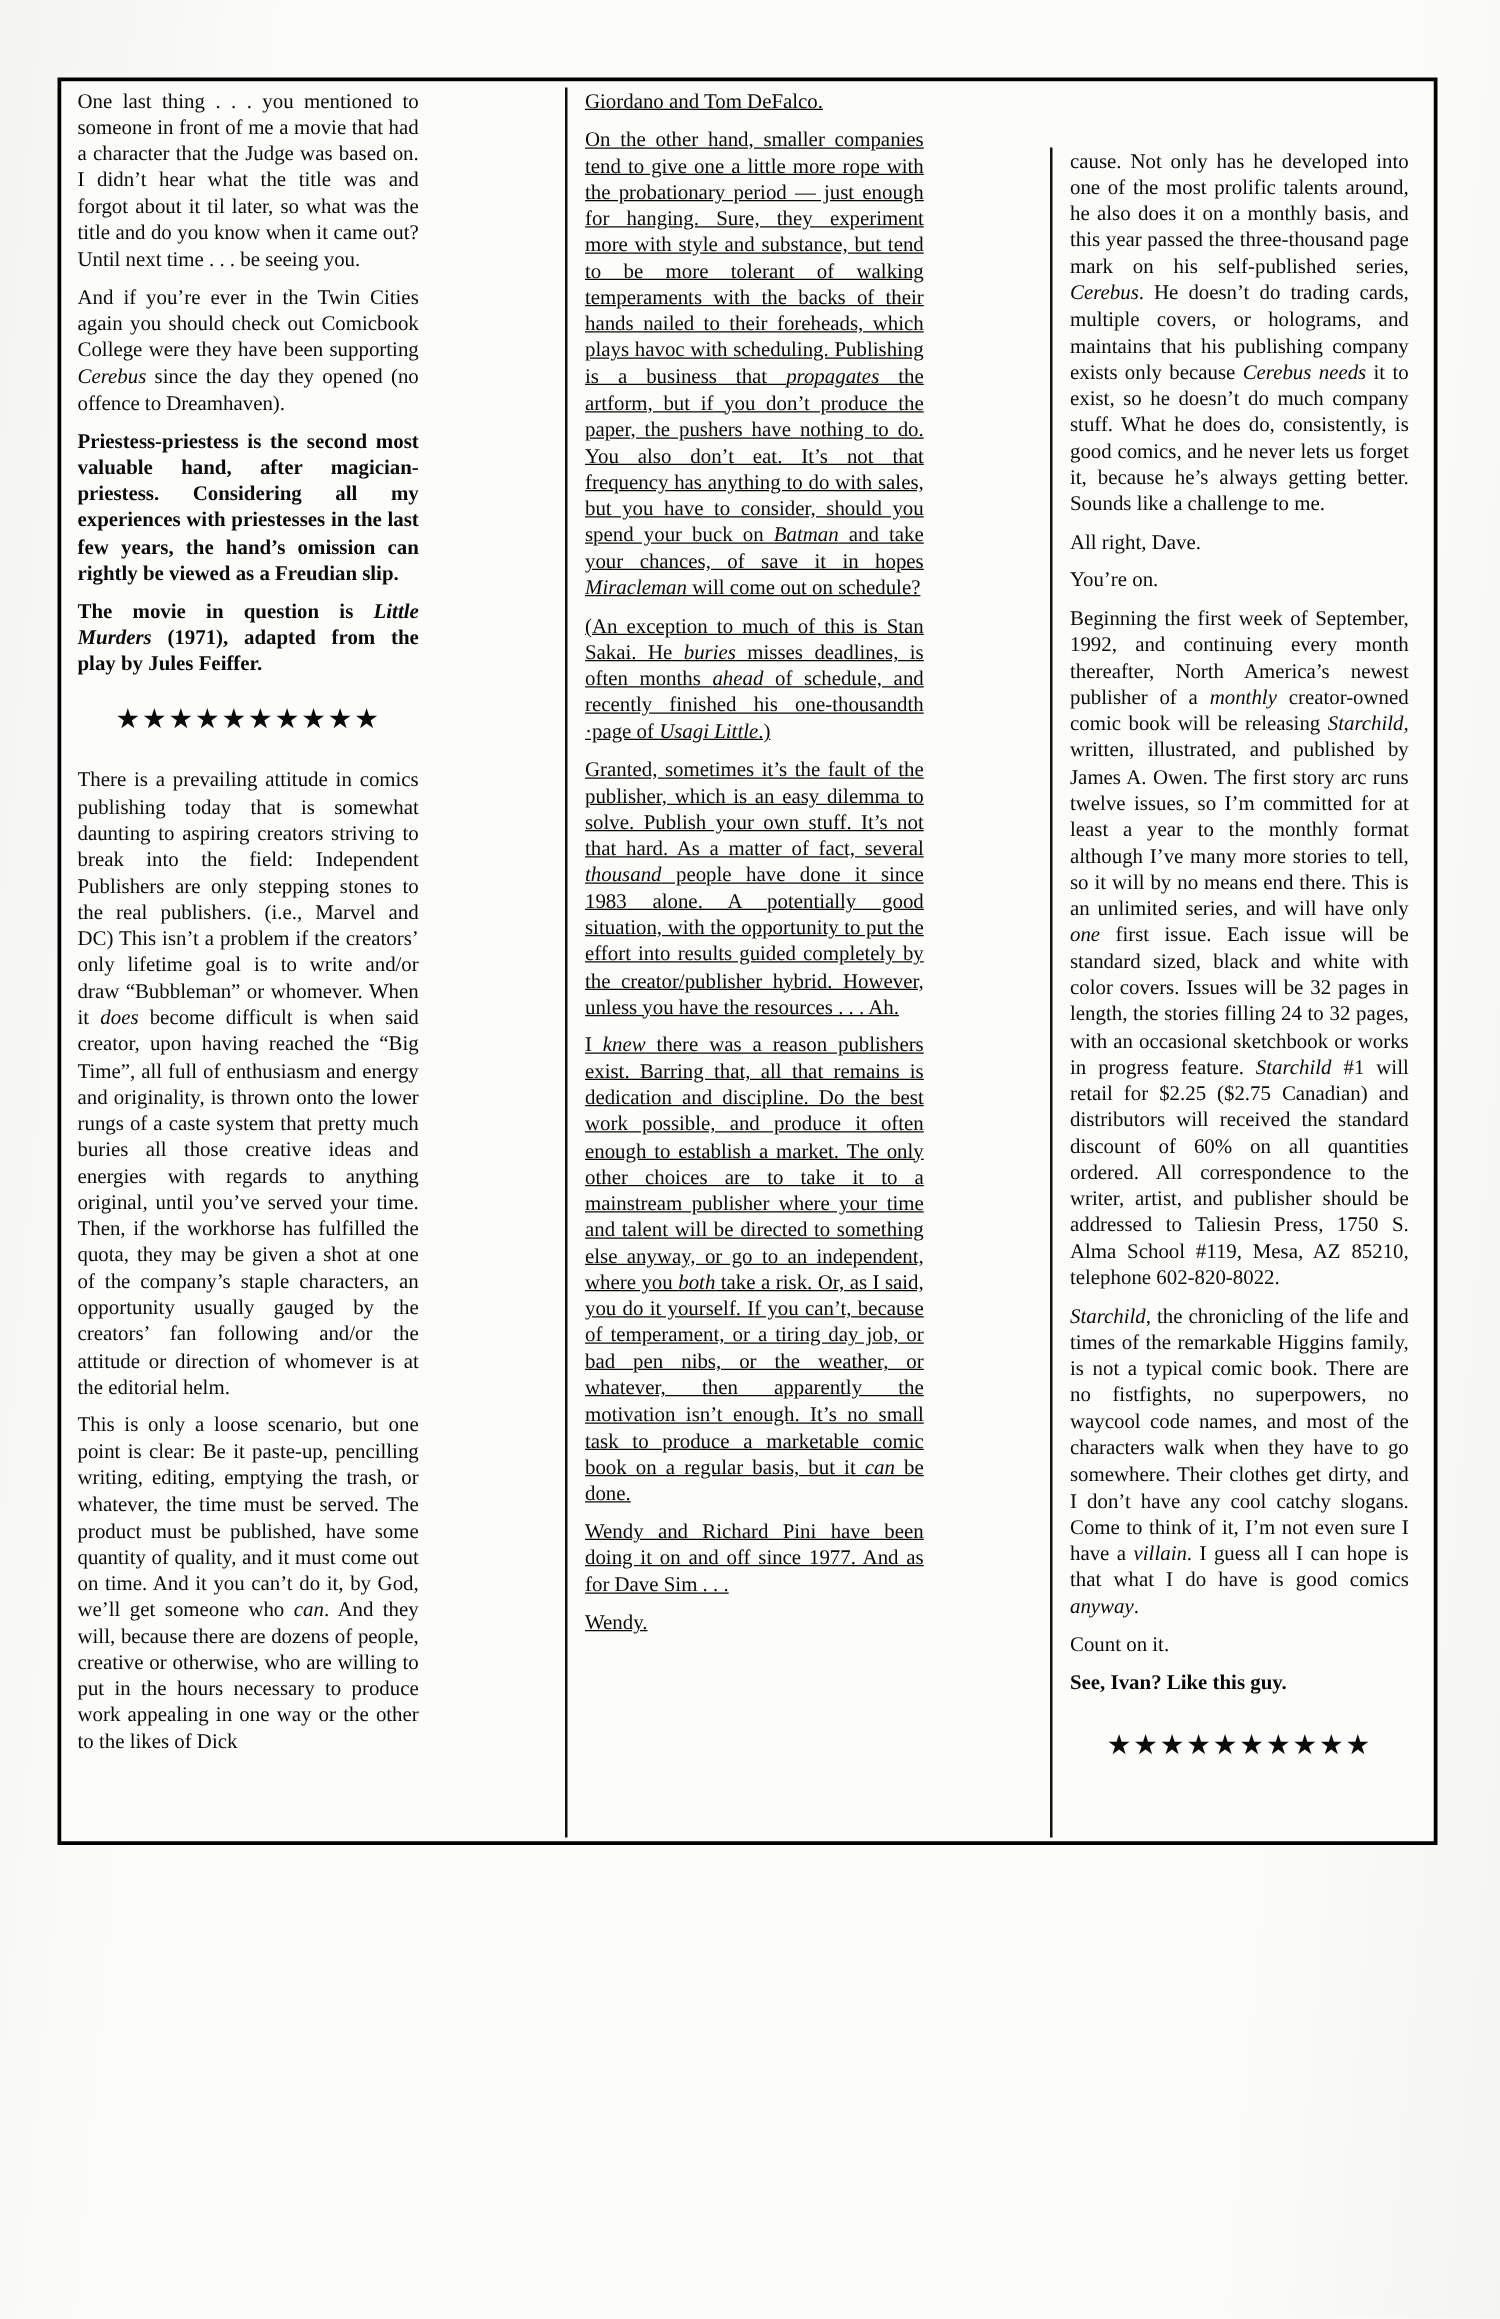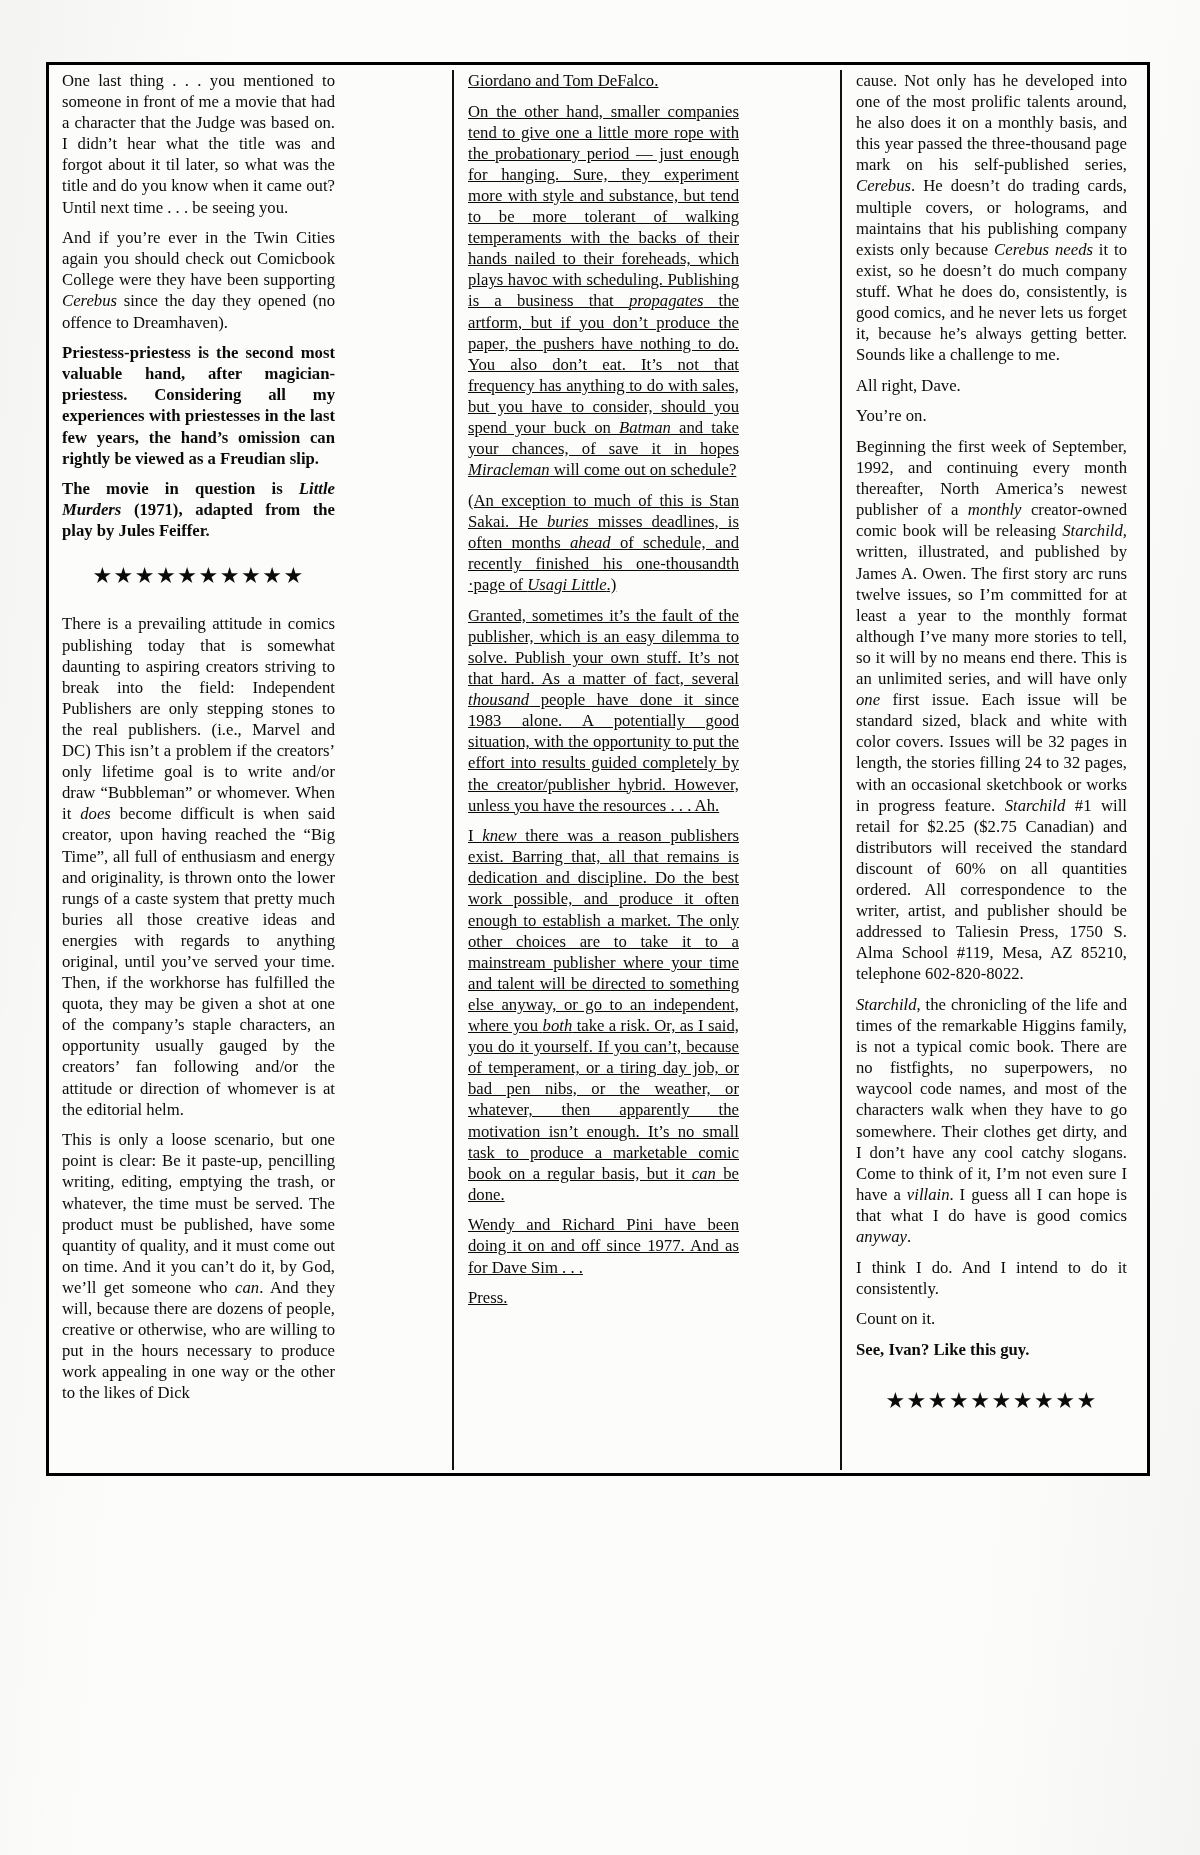--- a/index.html
+++ b/index.html
@@ -40,21 +40,21 @@
     padding:0 9px 0 0;
     box-sizing:border-box;
     font-size:16.7px;
     line-height:21.1px;
     text-align:justify;
     text-justify:inter-word;
     hyphens:none;
     overflow:hidden;
   }
   .col.c2{ margin-left:30px; padding-left:14px; border-left:2.5px solid #111; width:296px;text-decoration:underline;}
-  .col.c3{ margin-left:14px; padding-left:14px; border-left:2.5px solid #111; width:296px;}
+  .col.c3{ margin-left:14px; padding-left:14px; border-left:2.5px solid #111; width:296px;margin-top:48px;}
   .col p{
     margin:0 0 9.5px 0;
   }
   .col p.bold{ font-weight:bold; }
   em{font-style:italic;}
   .stars{
     text-align:center;
     letter-spacing:1.5px;
     font-size:22px;
     line-height:30px;
@@ -80,26 +80,25 @@
       <p>There is a prevailing attitude in comics publishing today that is somewhat daunting to aspiring creators striving to break into the field: Independent Publishers are only stepping stones to the real publishers. (i.e., Marvel and DC) This isn’t a problem if the creators’ only lifetime goal is to write and/or draw “Bubbleman” or whomever. When it <em>does</em> become difficult is when said creator, upon having reached the “Big Time”, all full of enthusiasm and energy and originality, is thrown onto the lower rungs of a caste system that pretty much buries all those creative ideas and energies with regards to anything original, until you’ve served your time. Then, if the workhorse has fulfilled the quota, they may be given a shot at one of the company’s staple characters, an opportunity usually gauged by the creators’ fan following and/or the attitude or direction of whomever is at the editorial helm.</p>
       <p>This is only a loose scenario, but one point is clear: Be it paste-up, pencilling writing, editing, emptying the trash, or whatever, the time must be served. The product must be published, have some quantity of quality, and it must come out on time. And it you can’t do it, by God, we’ll get someone who <em>can</em>. And they will, because there are dozens of people, creative or otherwise, who are willing to put in the hours necessary to produce work appealing in one way or the other to the likes of Dick</p>
     </div>
   <div class="col c2">
       <p>Giordano and Tom DeFalco.</p>
       <p>On the other hand, smaller companies tend to give one a little more rope with the probationary period — just enough for hanging. Sure, they experiment more with style and substance, but tend to be more tolerant of walking temperaments with the backs of their hands nailed to their foreheads, which plays havoc with scheduling. Publishing is a business that <em>propagates</em> the artform, but if you don’t produce the paper, the pushers have nothing to do. You also don’t eat. It’s not that frequency has anything to do with sales, but you have to consider, should you spend your buck on <em>Batman</em> and take your chances, of save it in hopes <em>Miracleman</em> will come out on schedule?</p>
       <p>(An exception to much of this is Stan Sakai. He <em>buries</em> misses deadlines, is often months <em>ahead</em> of schedule, and recently finished his one-thousandth ·page of <em>Usagi Little</em>.)</p>
       <p>Granted, sometimes it’s the fault of the publisher, which is an easy dilemma to solve. Publish your own stuff. It’s not that hard. As a matter of fact, several <em>thousand</em> people have done it since 1983 alone. A potentially good situation, with the opportunity to put the effort into results guided completely by the creator/publisher hybrid. However, unless you have the resources . . . Ah.</p>
       <p>I <em>knew</em> there was a reason publishers exist. Barring that, all that remains is dedication and discipline. Do the best work possible, and produce it often enough to establish a market. The only other choices are to take it to a mainstream publisher where your time and talent will be directed to something else anyway, or go to an independent, where you <em>both</em> take a risk. Or, as I said, you do it yourself. If you can’t, because of temperament, or a tiring day job, or bad pen nibs, or the weather, or whatever, then apparently the motivation isn’t enough. It’s no small task to produce a marketable comic book on a regular basis, but it <em>can</em> be done.</p>
       <p>Wendy and Richard Pini have been doing it on and off since 1977. And as for Dave Sim . . .</p>
-      <p>Press.</p>
+      <p>Wendy.</p>
     </div>
   <div class="col c3">
       <p>cause. Not only has he developed into one of the most prolific talents around, he also does it on a monthly basis, and this year passed the three-thousand page mark on his self-published series, <em>Cerebus</em>. He doesn’t do trading cards, multiple covers, or holograms, and maintains that his publishing company exists only because <em>Cerebus needs</em> it to exist, so he doesn’t do much company stuff. What he does do, consistently, is good comics, and he never lets us forget it, because he’s always getting better. Sounds like a challenge to me.</p>
       <p>All right, Dave.</p>
       <p>You’re on.</p>
       <p>Beginning the first week of September, 1992, and continuing every month thereafter, North America’s newest publisher of a <em>monthly</em> creator-owned comic book will be releasing <em>Starchild,</em> written, illustrated, and published by James A. Owen. The first story arc runs twelve issues, so I’m committed for at least a year to the monthly format although I’ve many more stories to tell, so it will by no means end there. This is an unlimited series, and will have only <em>one</em> first issue. Each issue will be standard sized, black and white with color covers. Issues will be 32 pages in length, the stories filling 24 to 32 pages, with an occasional sketchbook or works in progress feature. <em>Starchild</em> #1 will retail for $2.25 ($2.75 Canadian) and distributors will received the standard discount of 60% on all quantities ordered. All correspondence to the writer, artist, and publisher should be addressed to Taliesin Press, 1750 S. Alma School #119, Mesa, AZ 85210, telephone 602-820-8022.</p>
       <p><em>Starchild</em>, the chronicling of the life and times of the remarkable Higgins family, is not a typical comic book. There are no fistfights, no superpowers, no waycool code names, and most of the characters walk when they have to go somewhere. Their clothes get dirty, and I don’t have any cool catchy slogans. Come to think of it, I’m not even sure I have a <em>villain</em>. I guess all I can hope is that what I do have is good comics <em>anyway</em>.</p>
-      <p>I think I do. And I intend to do it consistently.</p>
       <p>Count on it.</p>
       <p class="bold">See, Ivan? Like this guy.</p>
       <div class="stars bottom">★★★★★★★★★★</div>
     </div>
 </div>
 
 </body></html>

